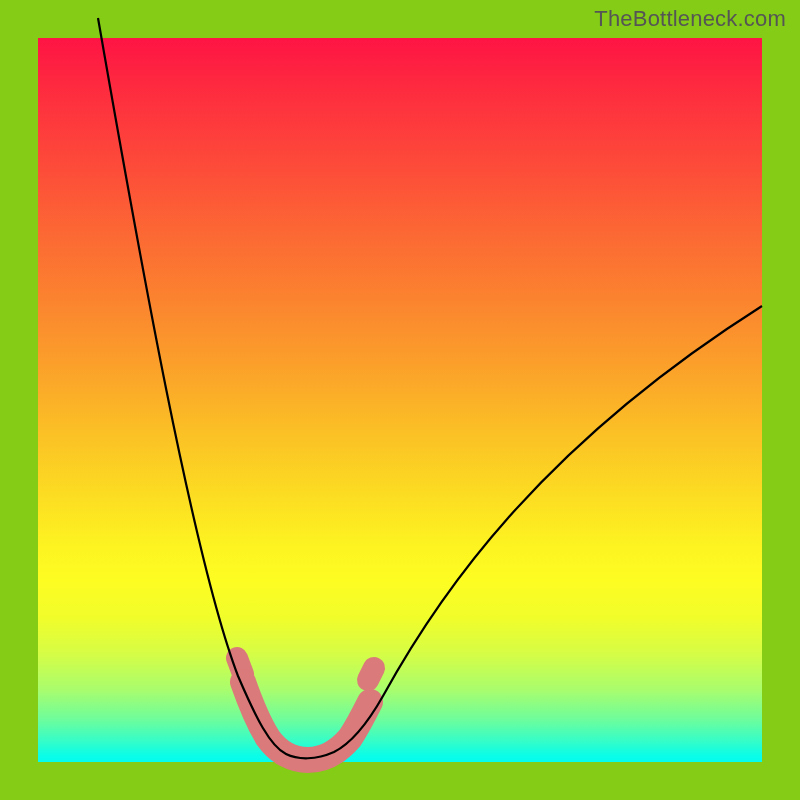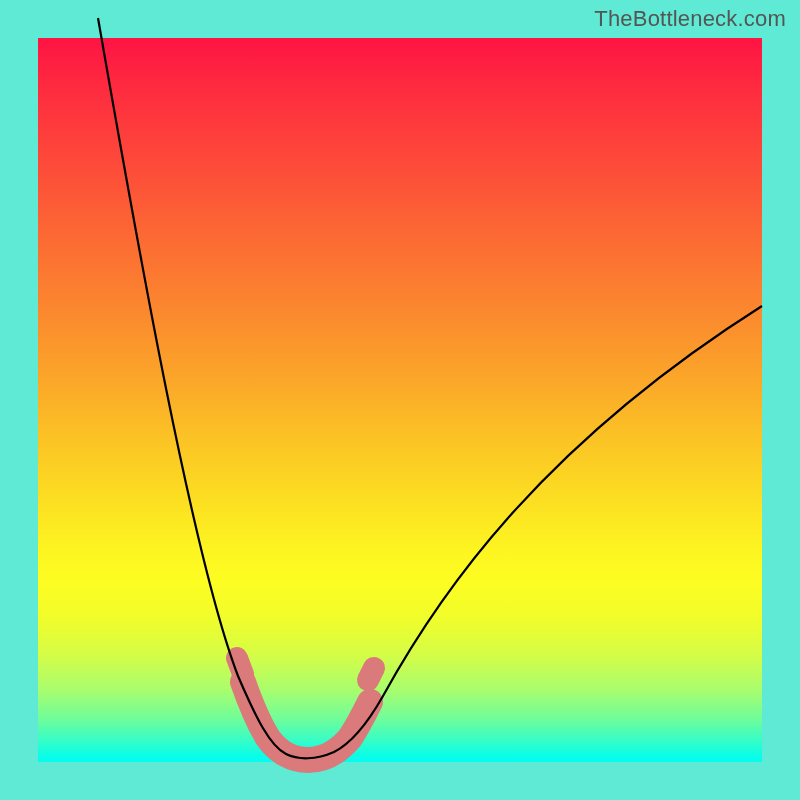--- a/index.html
+++ b/index.html
@@ -10,21 +10,21 @@
     background: #000;
     overflow: hidden;
     font-family: Arial, Helvetica, sans-serif;
   }
   .frame {
     position: absolute;
     left: 0;
     top: 0;
     width: 800px;
     height: 800px;
-    background: #5eead4;
+    background: #84cc16;
   }
   .plot-area {
     position: absolute;
     left: 38px;
     top: 38px;
     width: 724px;
     height: 724px;
     
     background: linear-gradient(
       to bottom,

